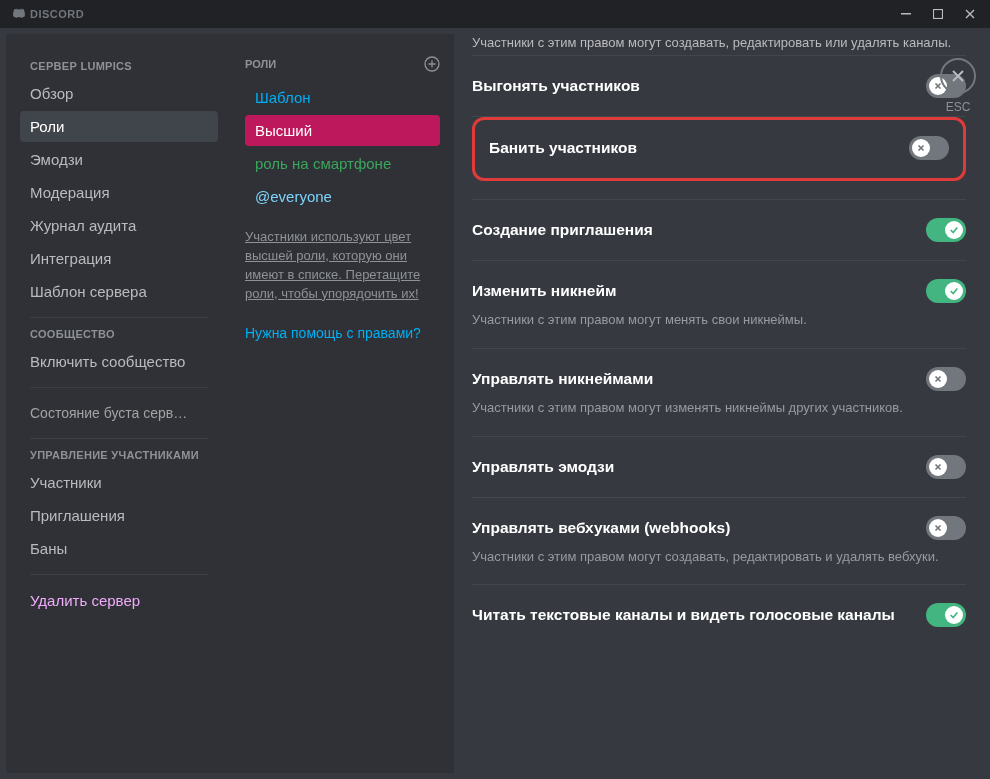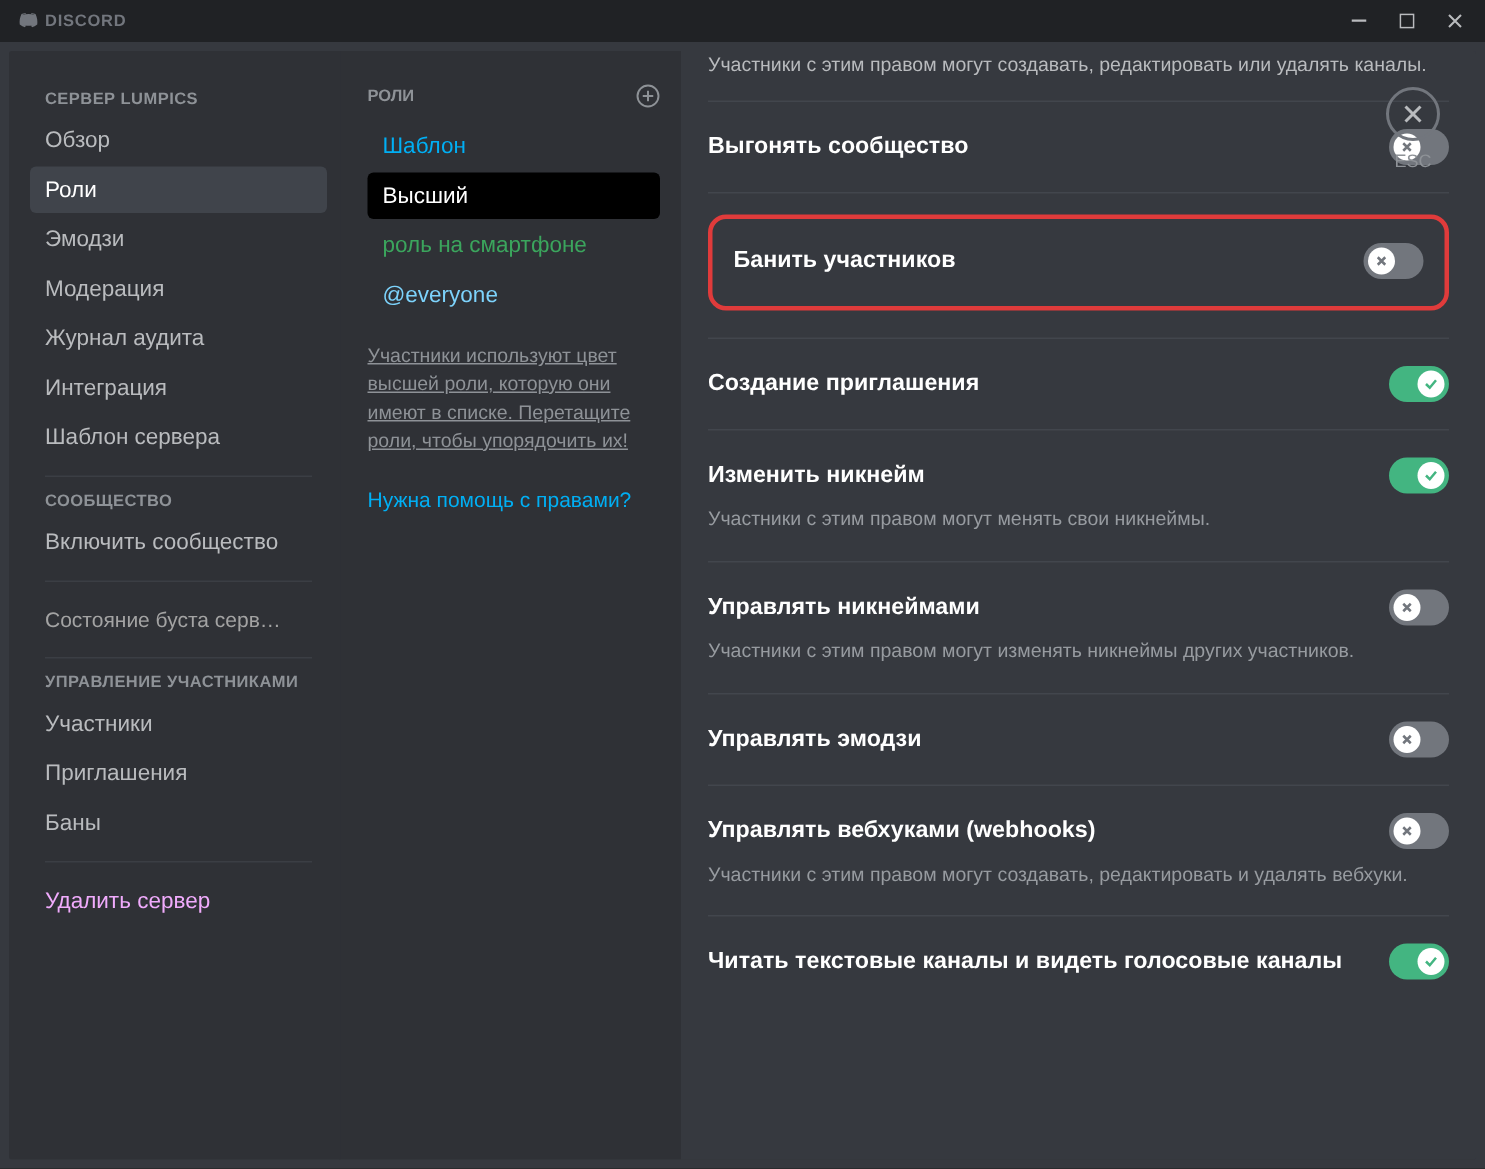--- a/index.html
+++ b/index.html
@@ -112,39 +112,39 @@
   margin-bottom:10px;
 }
 .add-role { color:#8e9297; width:16px; height:16px; display:flex; align-items:center; justify-content:center;}
 .role-item {
   padding: 7px 10px;
   border-radius:4px;
   font-size:15px;
   margin-bottom:2px;
   cursor:pointer;
 }
-.role-item.selected { background:#000000; color:#fff; }
+.role-item.selected { background:#be185d; color:#fff; }
 .roles-help {
   font-size:13px;
   color:#8e9297;
   line-height:1.45;
   margin-top:16px;
   text-decoration:underline;
 }
 .roles-link {
   font-size:14px;
   color:#00aff4;
   margin-top:22px;
   cursor:pointer;
 }
 .perm-intro {
   font-size:13px;
   color:#b9bbbe;
   line-height:1.45;
-  margin-bottom:14px;
+  margin-bottom:2px;
 }
 .perm-row {
   padding: 18px 0 0 0;
 }
 .perm-head {
   display:flex;
   justify-content:space-between;
   align-items:center;
 }
 .perm-title {
@@ -160,21 +160,21 @@
 }
 .perm-divider {
   height:1px;
   background:#42464d;
   margin-top:18px;
 }
 .highlight-box {
   border:3px solid #e03b3b;
   border-radius:12px;
   padding:16px 14px 18px 14px;
-  margin-top:14px;
+  margin-top:0;
   margin-bottom:4px;
 }
 .highlight-box .perm-head{}
 .toggle {
   width:40px;
   height:24px;
   border-radius:12px;
   position:relative;
   cursor:pointer;
   flex-shrink:0;
@@ -187,21 +187,21 @@
   position:absolute;
   top:3px;
   display:flex; align-items:center; justify-content:center;
 }
 .toggle.off .toggle-knob { left:3px; }
 .toggle.on .toggle-knob { left:19px; }
 .knob-icon { width:10px; height:10px; }
 .close-circle {
   position:absolute;
   top:24px;
-  right:24px;
+  right:8px;
   display:flex;
   flex-direction:column;
   align-items:center;
   gap:6px;
   color:#b9bbbe;
 }
 .close-btn {
   width:36px; height:36px;
   border:2px solid #72767d;
   border-radius:50%;
@@ -293,21 +293,21 @@
       <div class="roles-help">Участники используют цвет высшей роли, которую они имеют в списке. Перетащите роли, чтобы упорядочить их!</div>
       <div class="roles-link">Нужна помощь с правами?</div>
     </div>
 
     <div class="main">
       <div id="perm-container">
             <div class="perm-intro">Участники с этим правом могут создавать, редактировать или удалять каналы.</div>
             <div class="perm-divider" style="margin-top:0"></div>
             <div class="perm-row">
               <div class="perm-head">
-                <div class="perm-title">Выгонять сообщество</div>
+                <div class="perm-title">Выгонять участников</div>
                 <div class="toggle off">
                   <div class="toggle-knob">
                     <svg class="knob-icon" viewBox="0 0 12 12">
                       <path d="M3 3 L9 9 M9 3 L3 9" stroke="#72767d" stroke-width="2"></path>
                     </svg>
                   </div>
                 </div>
               </div>
               <div class="perm-divider"></div>
             </div>

